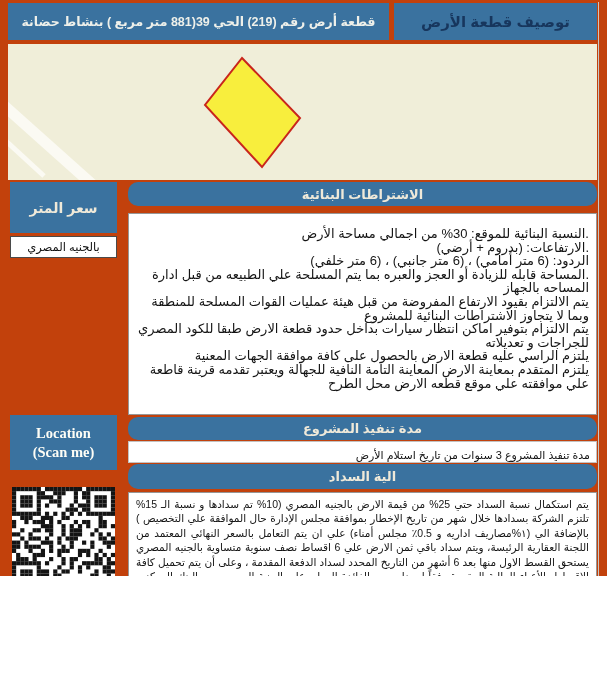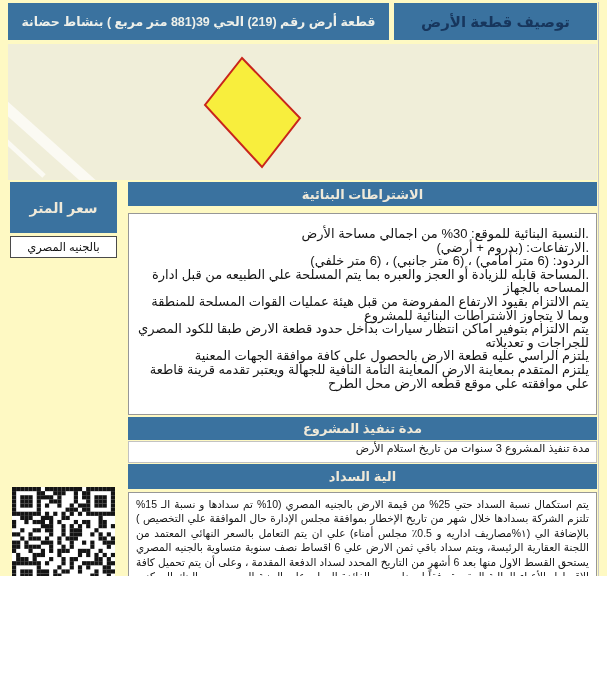--- a/index.html
+++ b/index.html
@@ -1,17 +1,17 @@
 <!DOCTYPE html>
 <html lang="ar"><head>
 <meta charset="utf-8">
 <style>
   html,body{margin:0;padding:0;background:#ffffff;}
   .page{
-    position:relative;width:607px;height:576px;background:#fef9c3;
+    position:relative;width:607px;height:576px;background:#c2410c;
     font-family:"Liberation Sans","DejaVu Sans",sans-serif;
     overflow:hidden;
   }
   .abs{position:absolute;box-sizing:border-box;}
   .blue{background:#3a729f;}
   .hdr-text{color:#efe9d9;font-weight:bold;display:flex;align-items:center;justify-content:center;}
 
   
   .hdr-info{left:8px;top:3px;width:381px;height:37px;font-size:12.5px;color:#eef0ea;font-weight:bold;display:flex;align-items:center;justify-content:center;direction:rtl;}
   .hdr-title{left:394px;top:3px;width:203px;height:37px;font-size:15px;color:#17365d;font-weight:bold;display:flex;align-items:center;justify-content:center;direction:rtl;}
@@ -22,27 +22,27 @@
 
   
   .price-hdr{left:10px;top:182px;width:107px;height:51px;font-size:14px;direction:rtl;}
   .small-box{left:10px;width:107px;background:#fff;border:1px solid #4a4a4a;display:flex;align-items:center;justify-content:center;color:#111;}
   .currency{top:236px;height:22px;font-size:11.5px;direction:rtl;}
   .price-val{top:262px;height:23px;font-size:13px;}
   .loc-box{left:10px;top:415px;width:107px;height:55px;color:#fdfdf6;font-family:"Liberation Serif","DejaVu Serif",serif;font-weight:bold;font-size:14.5px;display:flex;flex-direction:column;align-items:center;justify-content:center;line-height:1.3;}
   .qr{left:12px;top:487px;width:103px;height:103px;background:#fff;}
 
   
-  .sec-hdr{left:128px;width:469px;font-size:13px;direction:rtl;}
+  .sec-hdr{left:128px;width:469px;font-size:13px;direction:rtl;border-radius:10px;}
   .req-hdr{top:182px;height:24px;}
   .dur-hdr{top:417px;height:23px;}
   .pay-hdr{top:464px;height:25px;}
   .text-box{left:128px;width:469px;background:#fff;border:1px solid #979797;direction:rtl;color:#141414;}
   .req-box{top:213px;height:202px;padding:13px 7px 0 7px;font-size:13px;line-height:13.6px;text-align:right;}
-  .dur-row{top:441px;height:22px;border:1px solid #c2c2c2;font-size:11px;display:flex;align-items:flex-start;padding:0 6px;text-align:right;}
+  .dur-row{top:441px;height:22px;border:1px solid #c2c2c2;font-size:11px;display:flex;align-items:flex-end;padding:0 6px;text-align:right;}
   .pay-box{top:492px;height:120px;padding:4px 7px;font-size:10.5px;line-height:14.4px;text-align:justify;}
   .req-line{min-height:13.6px;}
 
   
   .foot-blue{left:47px;top:616px;width:365px;height:32px;display:flex;align-items:center;color:#fdfdf6;font-weight:bold;font-size:10px;}
   .foot-authority{position:absolute;left:50px;direction:rtl;}
   .foot-city{position:absolute;right:6px;direction:rtl;font-family:Liberation Serif, serif;}
   .foot-gray{left:412px;top:616px;width:163px;height:32px;background:#8d8d8b;color:#ffffff;font-family:"Liberation Serif","DejaVu Serif",serif;font-weight:bold;}
   .foot-year{position:absolute;left:24px;top:0;width:60px;height:32px;display:flex;align-items:center;justify-content:center;font-size:17px;}
   .foot-page{position:absolute;right:30px;top:0;width:20px;height:32px;display:flex;align-items:center;justify-content:center;font-size:16px;}
@@ -83,20 +83,24 @@
     <div class="req-line">.النسبة البنائية للموقع: 30% من اجمالي مساحة الأرض</div>
     <div class="req-line">.الارتفاعات: (بدروم + أرضي)</div>
     <div class="req-line">الردود: (6 متر أمامي) ، (6 متر جانبي) ، (6 متر خلفي)</div>
     <div class="req-line">.المساحة قابله للزيادة أو العجز والعبره بما يتم المسلحة علي الطبيعه من قبل ادارة المساحه بالجهاز</div>
     <div class="req-line">يتم الالتزام بقيود الارتفاع المفروضة من قبل هيئة عمليات القوات المسلحة للمنطقة وبما لا يتجاوز الاشتراطات البنائية للمشروع</div>
     <div class="req-line">يتم الالتزام بتوفير اماكن انتظار سيارات بداخل حدود قطعة الارض طبقا للكود المصري للجراجات و تعديلاته</div>
     <div class="req-line">يلتزم الراسي عليه قطعة الارض بالحصول على كافة موافقة الجهات المعنية</div>
     <div class="req-line">يلتزم المتقدم بمعاينة الارض المعاينة التامة النافية للجهالة ويعتبر تقدمه قرينة قاطعة علي موافقته علي موقع قطعه الارض محل الطرح</div>
   </div>
 
+  <div class="abs blue loc-box">
+    <span>Location</span>
+    <span>(Scan me)</span>
+  </div>
   <div class="abs qr" id="qr"><svg width="103" height="103" viewBox="0 0 103 103">
         <rect width="103" height="103" fill="#ffffff"></rect>
         <rect x="0.00" y="0.00" width="4.17" height="4.17" fill="#141414"></rect>
         <rect x="4.12" y="0.00" width="4.17" height="4.17" fill="#141414"></rect>
         <rect x="8.24" y="0.00" width="4.17" height="4.17" fill="#141414"></rect>
         <rect x="12.36" y="0.00" width="4.17" height="4.17" fill="#141414"></rect>
         <rect x="16.48" y="0.00" width="4.17" height="4.17" fill="#141414"></rect>
         <rect x="20.60" y="0.00" width="4.17" height="4.17" fill="#141414"></rect>
         <rect x="24.72" y="0.00" width="4.17" height="4.17" fill="#141414"></rect>
         <rect x="32.96" y="0.00" width="4.17" height="4.17" fill="#141414"></rect>

